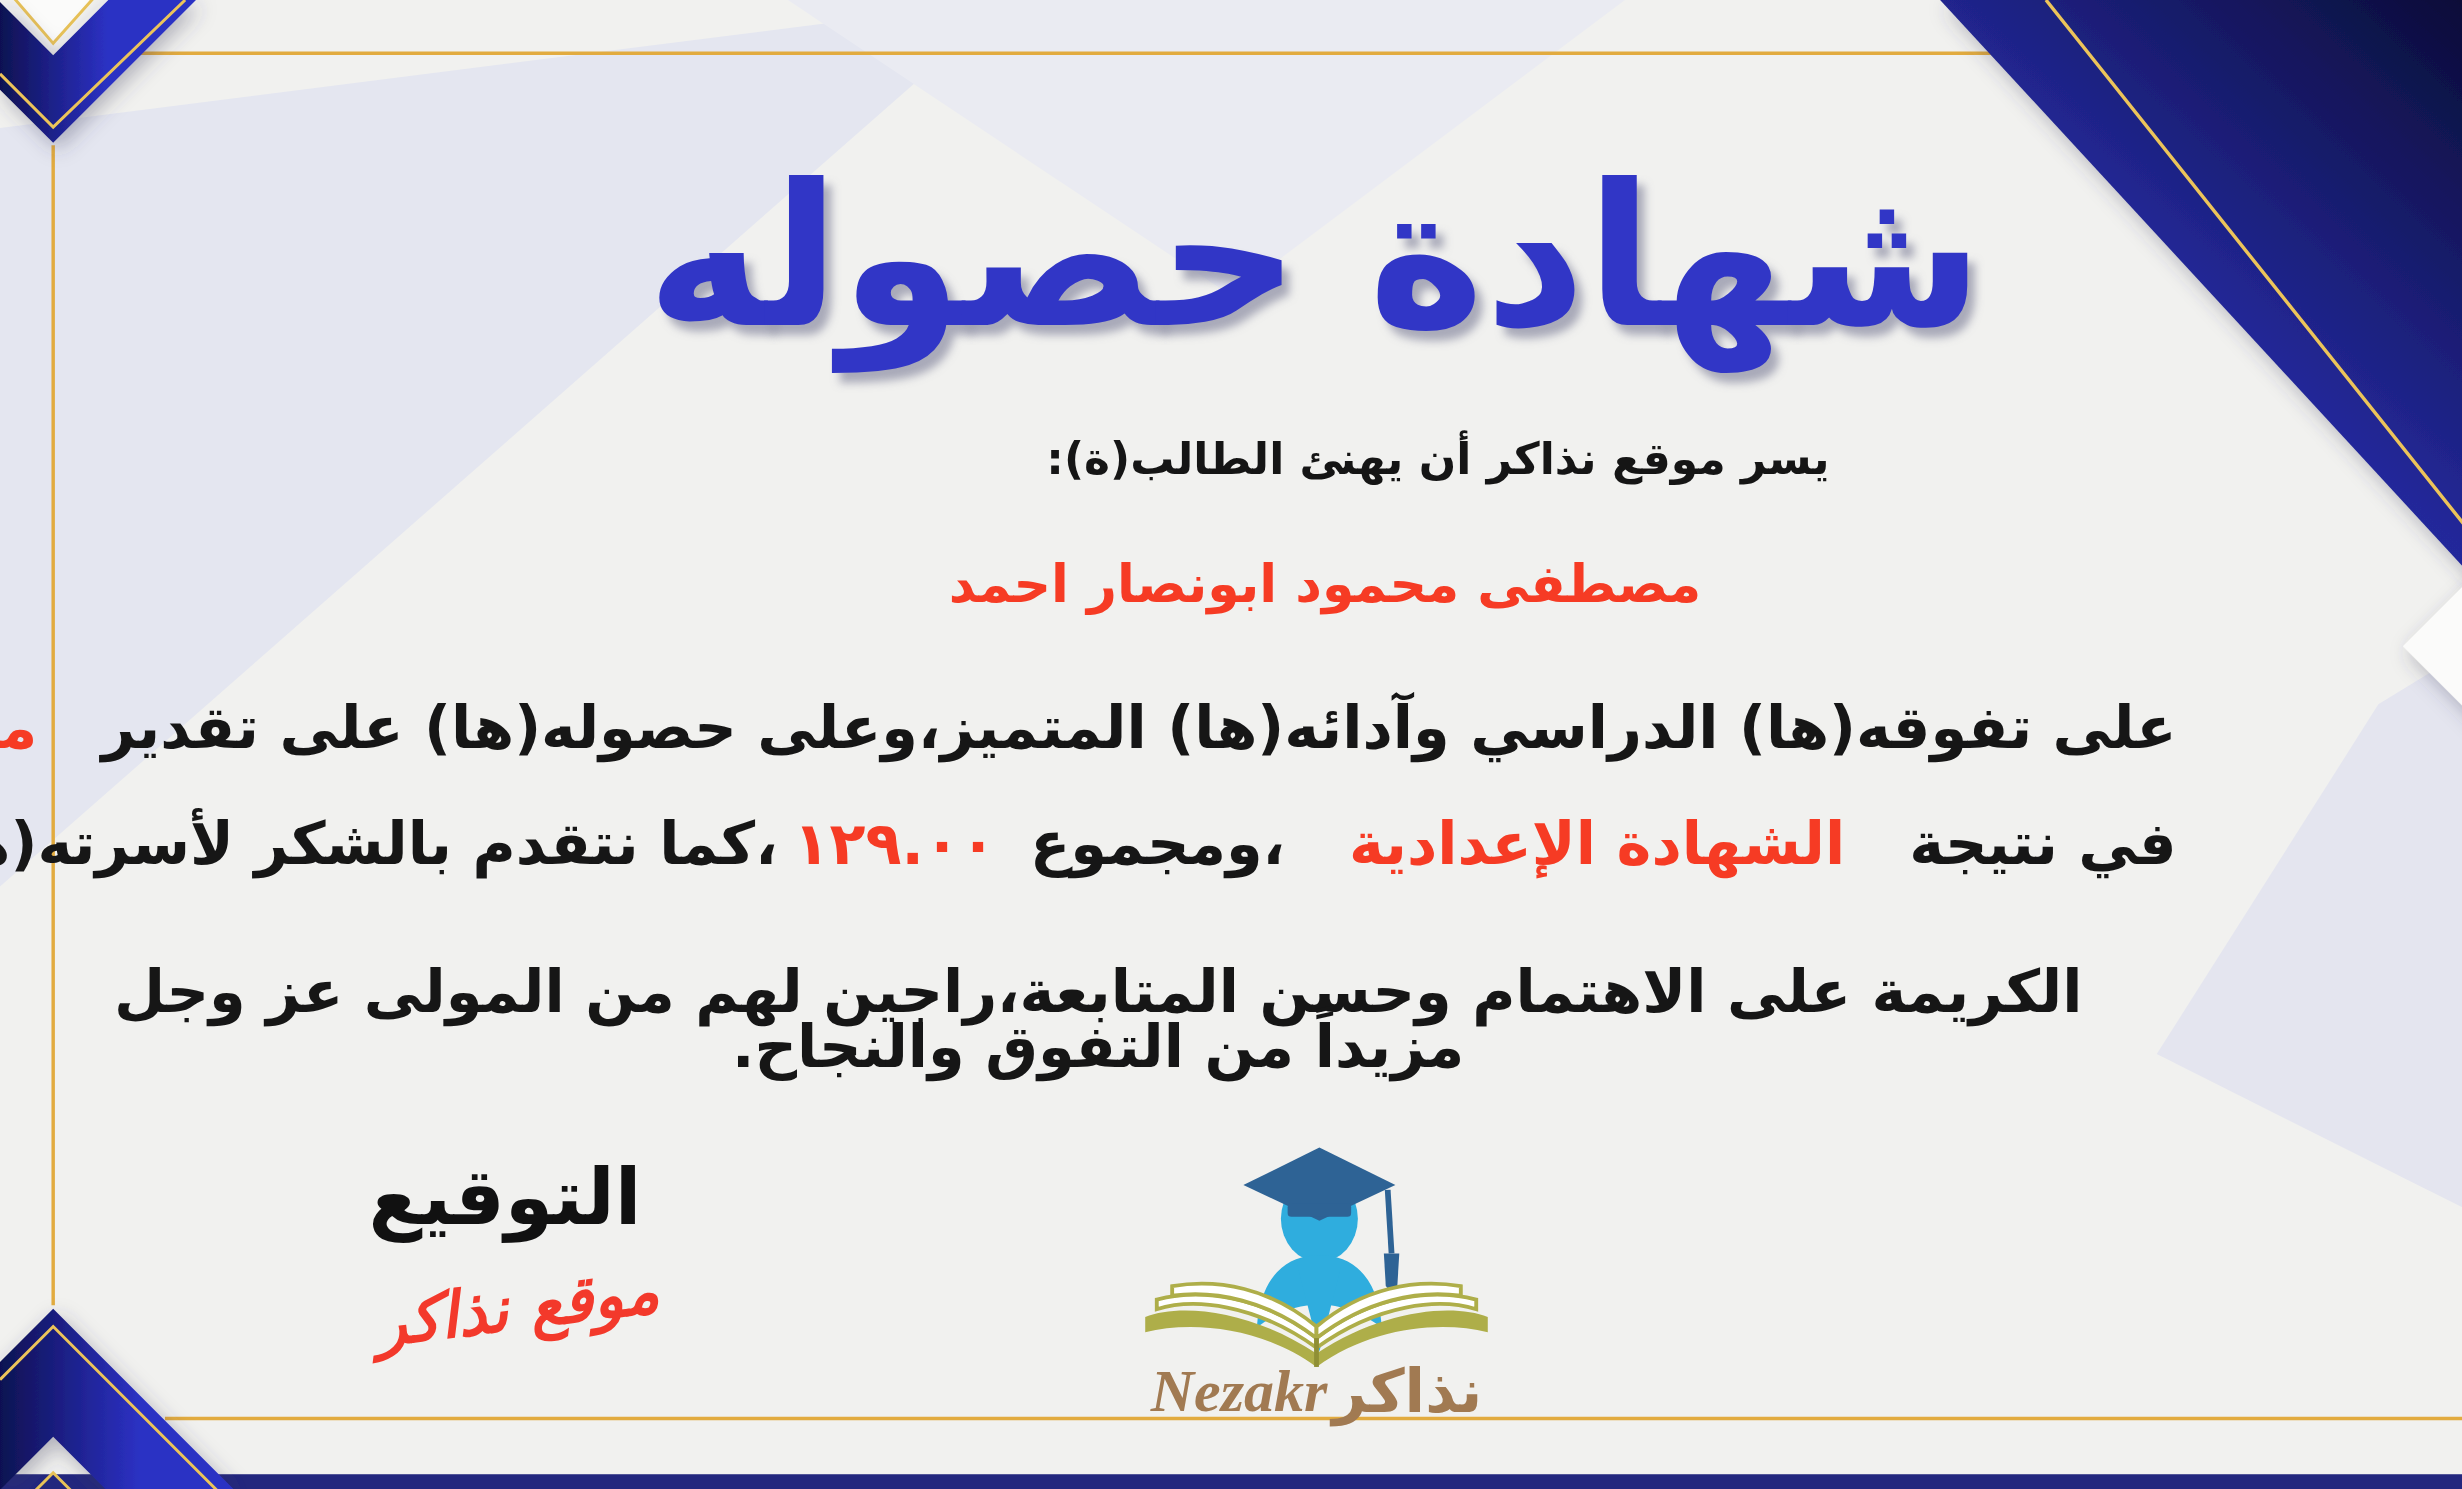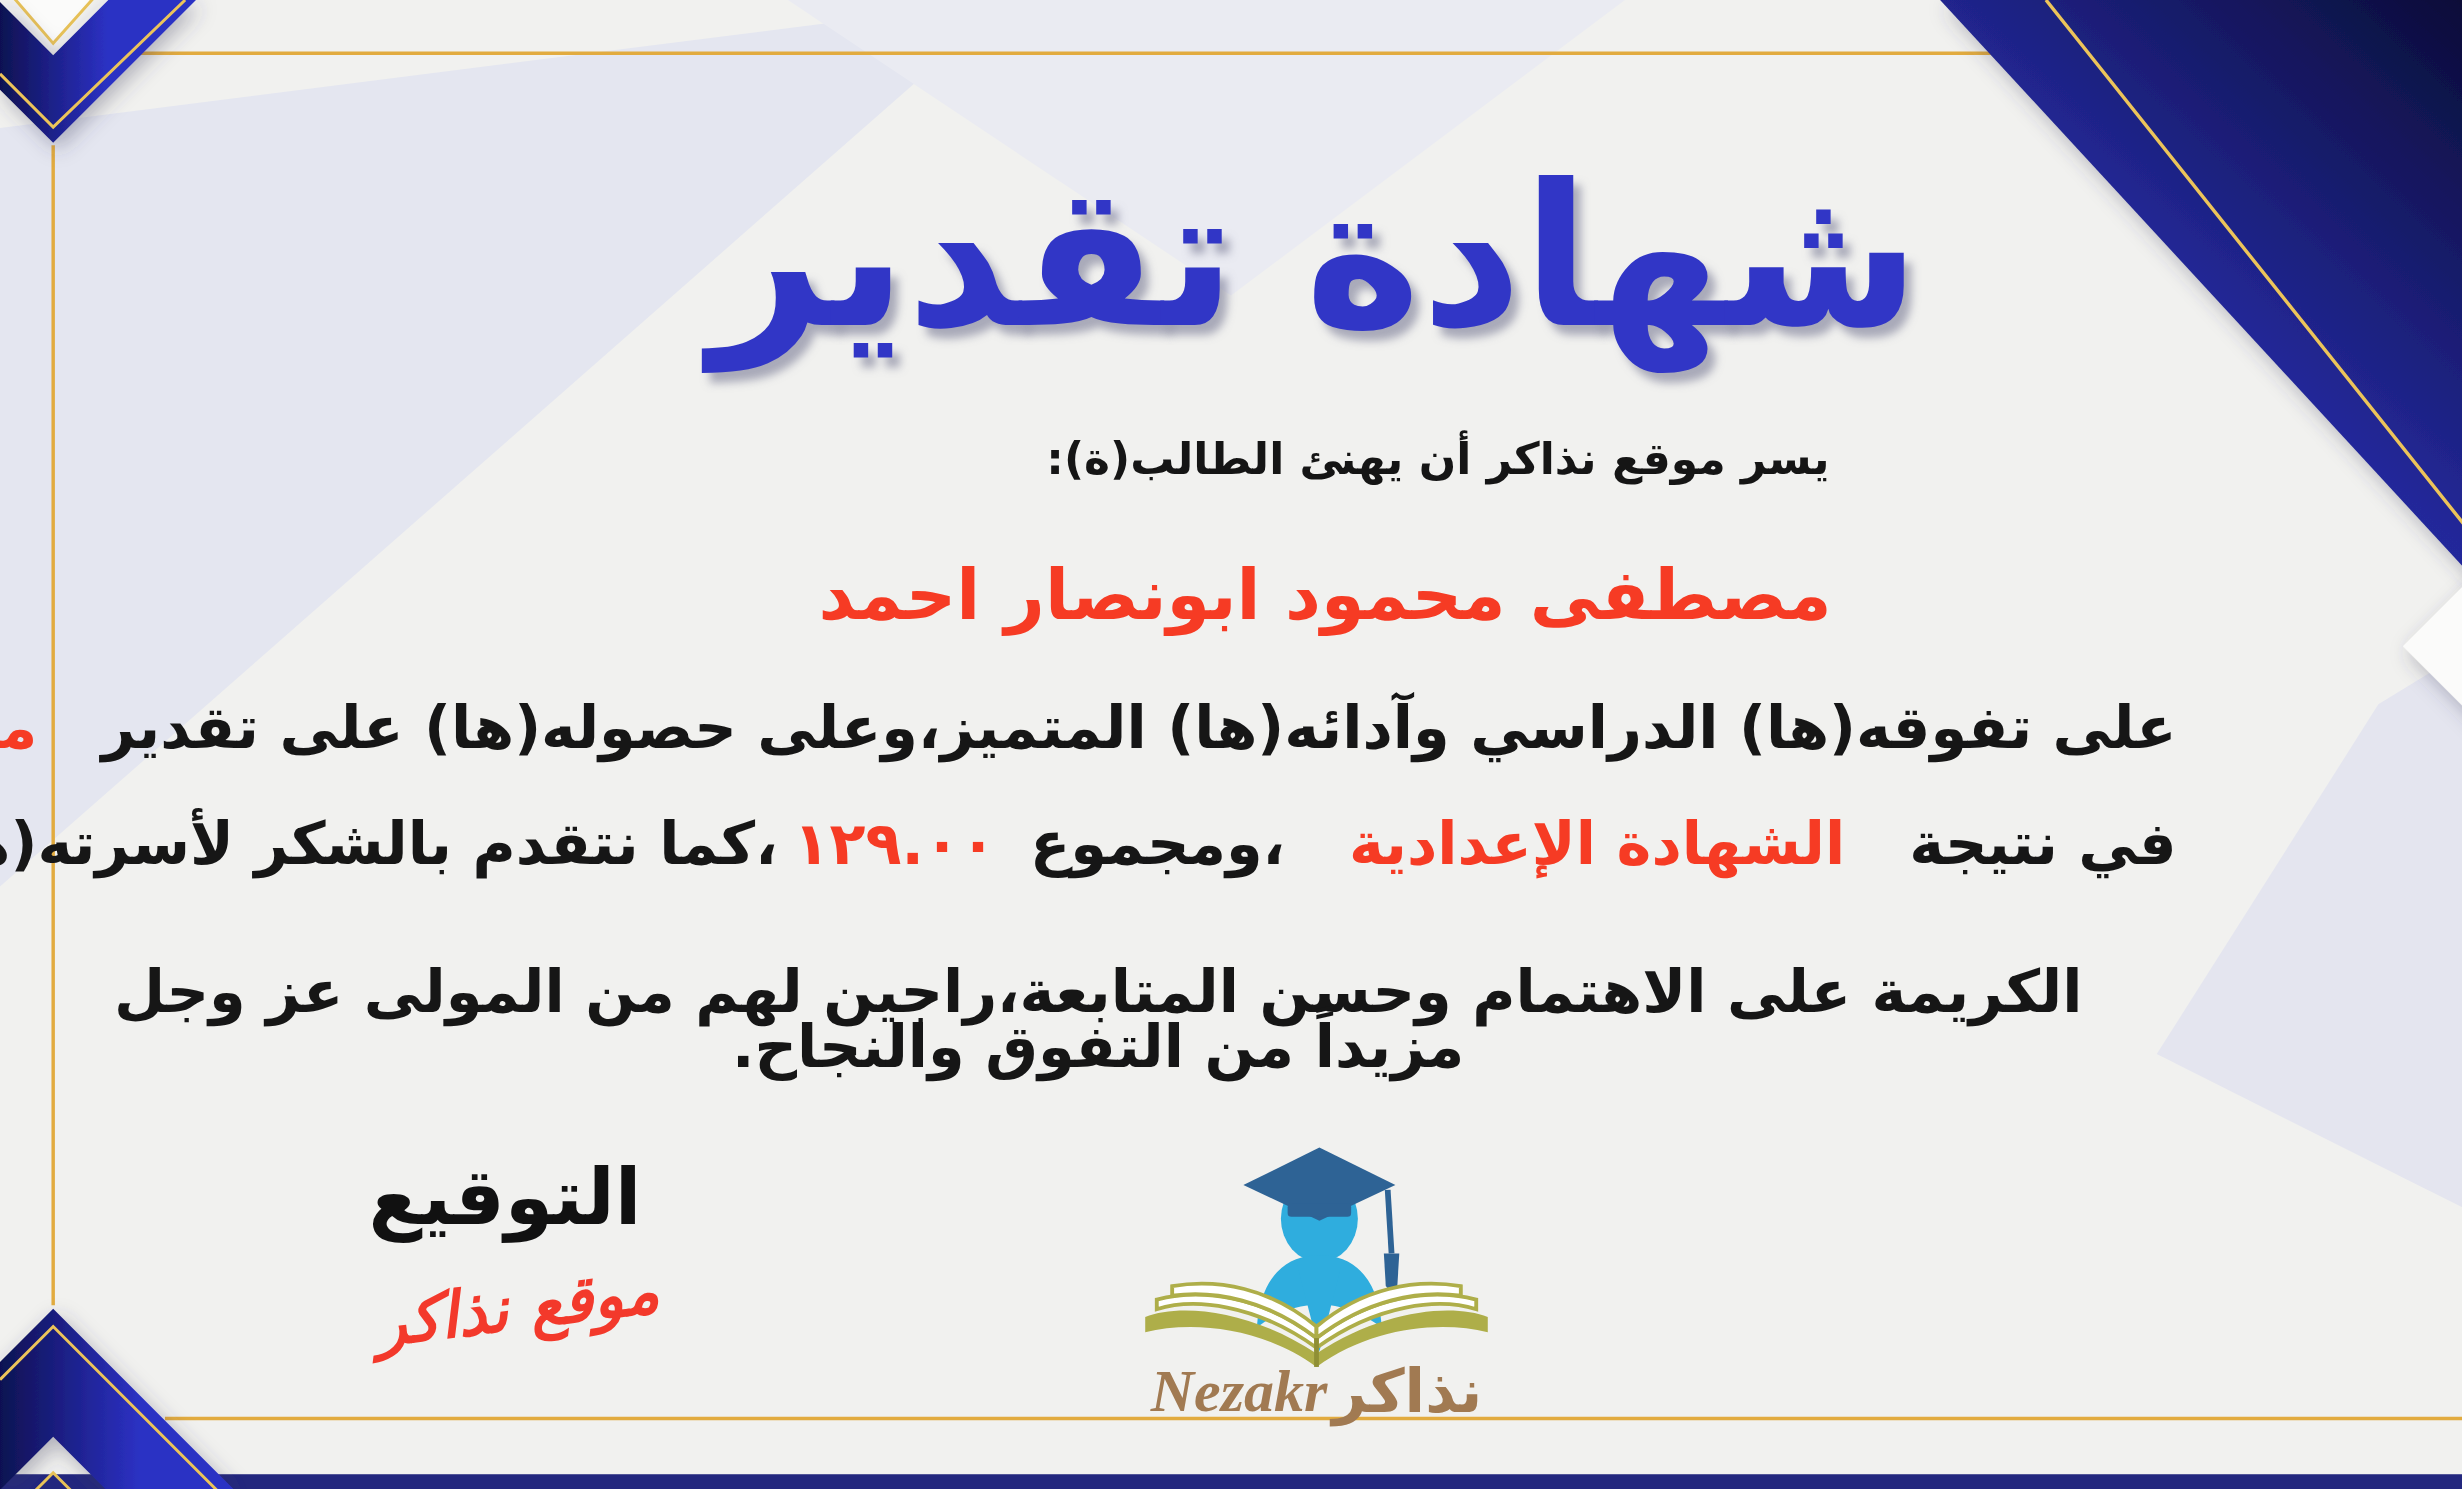--- a/index.html
+++ b/index.html
@@ -17,21 +17,21 @@
     text-shadow:7.9px 9.8px 8.9px rgba(110,112,140,.55);
     direction:rtl;white-space:nowrap;
   }
   .intro{
     left:453px;top:433px;width:1970px;
     text-align:center;font-size:44px;font-weight:bold;color:#151515;
     direction:rtl;white-space:nowrap;
   }
   .student-name{
     left:340px;top:554px;width:1970px;
-    text-align:center;font-size:70px;font-weight:bold;color:#f63b24;
+    text-align:center;font-size:52px;font-weight:bold;color:#f63b24;
     direction:rtl;white-space:nowrap;
   }
   .pline{
     left:19.7px;width:2157px;height:84px;
     text-align:center;font-size:59px;font-weight:bold;color:#161616;
     direction:rtl;white-space:nowrap;line-height:84px;
   }
   .pline .hl{color:#f63b24;}
   .gap-l{margin-left:64px;} .gap-r{margin-right:64px;}
   .gap-s-l{margin-left:16px;} .gap-s-r{margin-right:34px;}
@@ -114,21 +114,21 @@
     <polyline points="4155,0 5108,1195 5337,1005" fill="none" stroke="#ecc45a" stroke-width="7"></polyline>
   </g>
 
   <g>
     <polygon points="5337,855 4880,1312 5337,1769 5337,1565 5085,1312 5337,1059" fill="#fbfbfa" filter="url(#sh)"></polygon>
     <polygon points="5337,988 5015,1312 5337,1634 5337,1475 5175,1312 5337,1151" fill="url(#gGold)"></polygon>
     <polyline points="5337,1032 5062,1312 5337,1590" fill="none" stroke="#1b1f7a" stroke-width="8"></polyline>
   </g>
 </svg>
 
-<div class="abs title">شهادة تقدير</div>
+<div class="abs title">شهادة حصوله</div>
 
 <div class="abs intro">يسر موقع نذاكر أن يهنئ الطالب(ة):</div>
 
 <div class="abs student-name">مصطفى محمود ابونصار احمد</div>
 
 <div class="abs pline" style="top:686px;">
   <span>على تفوقه(ها) الدراسي وآدائه(ها) المتميز،وعلى حصوله(ها) على تقدير</span><span class="hl gap-r">ممتاز</span>
 </div>
 <div class="abs pline" style="top:802px;">
   <span>في نتيجة</span><span class="hl gap-r gap-l">الشهادة الإعدادية</span><span>،ومجموع</span><span class="hl gap-s-r gap-s-l">١٢٩.٠٠</span><span>،كما نتقدم بالشكر لأسرته(ها)</span>

